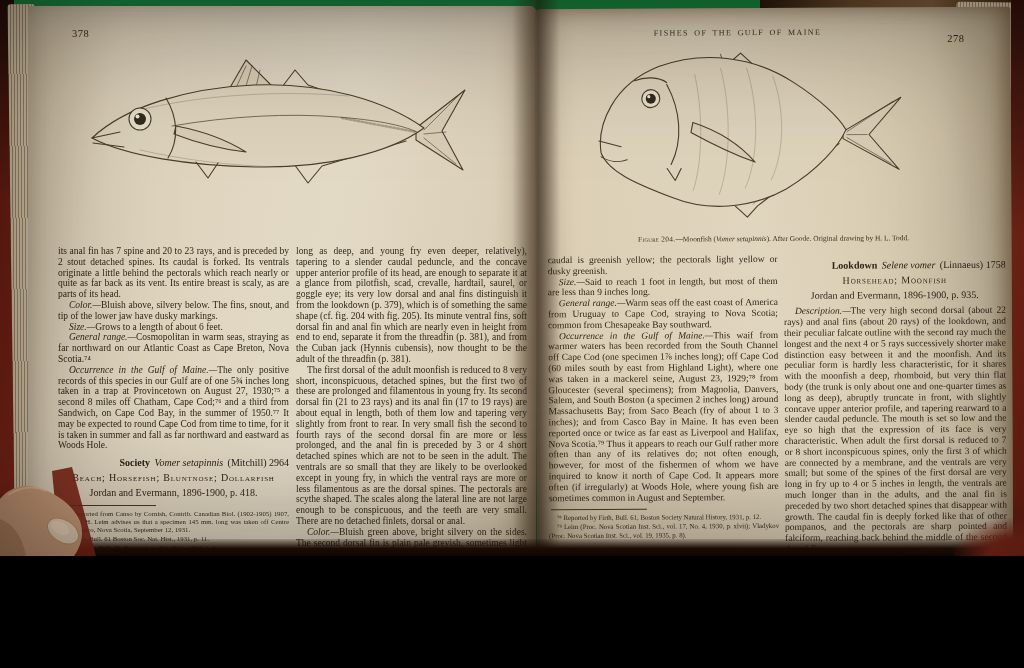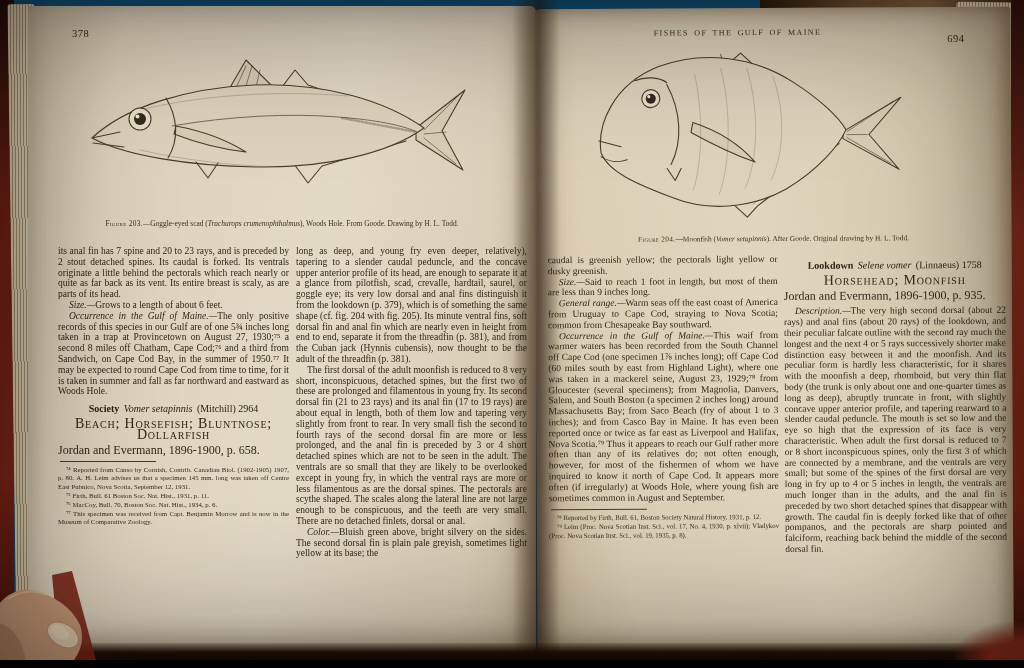--- a/index.html
+++ b/index.html
@@ -1,18 +1,18 @@
 <!DOCTYPE html>
 <html><head>
 <meta charset="utf-8">
 <style>
   html,body { margin:0; padding:0; background:#000; }
   #photo {
-    position:relative; width:1024px; height:660px; overflow:hidden;
-    background:#0c4a6e;
+    position:relative; width:1024px; height:556px; overflow:hidden;
+    background:#15803d;
     font-family:"Liberation Serif", serif;
   }
   
   .bg-wood { position:absolute; left:760px; top:0; width:264px; height:22px;
     background:linear-gradient(90deg, #241609, #63472c 35%, #7a5a3a 65%, #35220f); }
   .cover-left { position:absolute; left:0; top:0; width:14px; height:668px;
     background:linear-gradient(180deg, #1c0b06, #6e1f14 30%, #7c2418 72%, #3c0f08); }
   .edges-left { position:absolute; left:12px; top:4px; width:27px; height:642px;
     background:repeating-linear-gradient(90deg, #d3c5a9 0px, #d3c5a9 2px, #9c876a 2px, #9c876a 3px);
     transform:rotate(-0.8deg); border-radius:3px; }
@@ -61,24 +61,24 @@
 
   .col { position:absolute; text-align:justify; font-size:9.5px; line-height:10.8px; overflow:hidden; }
   .lp-col1 { left:30px;  top:240px; width:231px; height:402px; }
   .lp-col2 { left:268px; top:240px; width:231px; height:402px; }
   .rp-col1 { left:12px;  top:246px; width:230px; height:392px; }
   .rp-col2 { left:248px; top:246px; width:222px; height:392px; }
 
   .body-p { margin:0; }
   .indent { text-indent:11px; }
   .lead { }
-  .species-heading { text-align:center; font-size:10px; margin:7px 0 4px; color:#2a2214; }
+  .species-heading { text-align:right; font-size:10px; margin:7px 0 4px; color:#2a2214; }
   .species-heading i { margin:0 2px; }
-  .synonyms { text-align:center; font-variant:small-caps; letter-spacing:0.8px; font-size:14px; margin:0 0 4px; }
-  .reference { text-align:left; font-size:12px; margin:0 0 5px; }
+  .synonyms { text-align:center; font-variant:small-caps; letter-spacing:0.8px; font-size:10px; margin:0 0 4px; }
+  .reference { text-align:center; font-size:10px; margin:0 0 5px; }
   .fn-rule { width:96px; border:0; border-top:1px solid #46ureolid; border-top:1px solid #463b29; margin:6px 0 4px 2px; }
   .footnote { margin:0 0 1px; font-size:6.8px; line-height:8.1px; text-align:justify; text-indent:8px; color:#352c1d; }
 
   .fish-stroke { stroke:#4a3d2c; fill:none; stroke-width:1.1; stroke-linejoin:round; stroke-linecap:round; }
 </style>
 </head>
 <body>
 
 <div id="photo">
   <div class="bg-wood"></div>
@@ -107,48 +107,47 @@
           <path d="M92,80 C150,70 210,67 258,71 C296,74 322,79 337,86" stroke-width="0.7"></path>
           <path d="M262,72 L336,86" stroke-width="2.4" stroke-dasharray="2 2" opacity="0.35"></path>
           <path d="M60,64 C120,49 200,44 268,50" stroke-width="0.5" opacity="0.5"></path>
           <path d="M60,104 C104,114 152,120 202,121" stroke-width="0.5" opacity="0.5"></path>
           <circle cx="60" cy="73" r="11" fill="#e6dec8"></circle>
           <circle cx="60" cy="73" r="6" fill="#332b1e" stroke="none"></circle>
           <circle cx="57.5" cy="70.5" r="2" fill="#efe9d6" stroke="none"></circle>
         </g>
       </svg>
     </div>
-    <div class="caption lp-cap">
-      <span class="cap-label">Figure 203.</span><span>—Goggle-eyed scad (</span><i>Trachurops crumenophthalmus</i><span>), Woods Hole.  From Goode.  Drawing by H. L. Todd.</span>
-    </div>
 
     <div class="col lp-col1">
       <p class="body-p"><span>its anal fin has 7 spine and 20 to 23 rays, and is preceded by 2 stout detached spines.  Its caudal is forked.  Its ventrals originate a little behind the pectorals which reach nearly or quite as far back as its vent.  Its entire breast is scaly, as are parts of its head.</span></p>
+      <p class="body-p indent"><i class="lead">Color.—</i><span>Bluish above, silvery below.  The fins, snout, and tip of the lower jaw have dusky markings.</span></p>
       <p class="body-p indent"><i class="lead">Size.—</i><span>Grows to a length of about 6 feet.</span></p>
+      <p class="body-p indent"><i class="lead">General range.—</i><span>Cosmopolitan in warm seas, straying as far northward on our Atlantic Coast as Cape Breton, Nova Scotia.⁷⁴</span></p>
       <p class="body-p indent"><i class="lead">Occurrence in the Gulf of Maine.—</i><span>The only positive records of this species in our Gulf are of one 5¾ inches long taken in a trap at Provincetown on August 27, 1930;⁷⁵ a second 8 miles off Chatham, Cape Cod;⁷⁶ and a third from Sandwich, on Cape Cod Bay, in the summer of 1950.⁷⁷  It may be expected to round Cape Cod from time to time, for it is taken in summer and fall as far northward and eastward as Woods Hole.</span></p>
       <div class="species-heading"><b>Society</b><i> Vomer setapinnis </i><span>(Mitchill) 2964</span></div>
       <div class="synonyms">Beach; Horsefish; Bluntnose; Dollarfish</div>
-      <div class="reference">Jordan and Evermann, 1896-1900, p. 658.</div>
+      <div class="reference">Jordan and Evermann, 1896-1900, p. 418.</div>
       <div class="fn-rule"></div>
       <p class="footnote">⁷⁴ Reported from Canso by Cornish, Contrib. Canadian Biol. (1902-1905) 1907, p. 80.  A. H. Leim advises us that a specimen 145 mm. long was taken off Centre East Pubnico, Nova Scotia, September 12, 1931.</p>
       <p class="footnote">⁷⁵ Firth, Bull. 61 Boston Soc. Nat. Hist., 1931, p. 11.</p>
       <p class="footnote">⁷⁶ MacCoy, Bull. 70, Boston Soc. Nat. Hist., 1934, p. 6.</p>
       <p class="footnote">⁷⁷ This specimen was received from Capt. Benjamin Morrow and is now in the Museum of Comparative Zoology.</p>
     </div>
 
     <div class="col lp-col2">
       <p class="body-p"><span>long as deep, and young fry even deeper, relatively), tapering to a slender caudal peduncle, and the concave upper anterior profile of its head, are enough to separate it at a glance from pilotfish, scad, crevalle, hardtail, saurel, or goggle eye; its very low dorsal and anal fins distinguish it from the lookdown (p. 379), which is of something the same shape (cf. fig. 204 with fig. 205).  Its minute ventral fins, soft dorsal fin and anal fin which are nearly even in height from end to end, separate it from the threadfin (p. 381), and from the Cuban jack (Hynnis cubensis), now thought to be the adult of the threadfin (p. 381).</span></p>
       <p class="body-p indent"><span>The first dorsal of the adult moonfish is reduced to 8 very short, inconspicuous, detached spines, but the first two of these are prolonged and filamentous in young fry.  Its second dorsal fin (21 to 23 rays) and its anal fin (17 to 19 rays) are about equal in length, both of them low and tapering very slightly from front to rear.  In very small fish the second to fourth rays of the second dorsal fin are more or less prolonged, and the anal fin is preceded by 3 or 4 short detached spines which are not to be seen in the adult.  The ventrals are so small that they are likely to be overlooked except in young fry, in which the ventral rays are more or less filamentous as are the dorsal spines.  The pectorals are scythe shaped.  The scales along the lateral line are not large enough to be conspicuous, and the teeth are very small.  There are no detached finlets, dorsal or anal.</span></p>
       <p class="body-p indent"><i class="lead">Color.—</i><span>Bluish green above, bright silvery on the sides.  The second dorsal fin is plain pale greyish, sometimes light yellow at its base; the</span></p>
     </div>
   </div>
 
   <div class="page right-page">
     <div class="running-head rp-head">FISHES OF THE GULF OF MAINE</div>
-    <div class="page-num rp-pagenum">694</div>
+    <div class="page-num rp-pagenum">278</div>
 
     <div class="figure rp-fig">
       <svg width="340" height="192" viewBox="0 0 340 192">
         <g class="fish-stroke">
           <path d="M268,92 L326,58 L294,95 L324,130 L268,99 Z" fill="#d8cdb4"></path>
           <path d="M272,92 L318,62 M272,95 L292,95 M272,98 L316,124" stroke-width="0.6"></path>
           <path d="M152,25 L166,13 L178,24 L262,80" fill="none"></path>
           <path d="M170,22 L186,38 M182,28 L200,44 M196,36 L214,52 M210,46 L228,62 M224,56 L240,70 M238,66 L252,78" stroke-width="0.55" opacity="0.8"></path>
           <path d="M160,166 L172,177 L182,166 L264,104" fill="none"></path>
           <path d="M178,164 L194,148 M190,158 L208,142 M204,150 L222,132 M218,140 L234,122 M232,130 L246,114 M246,118 L256,106" stroke-width="0.55" opacity="0.8"></path>

